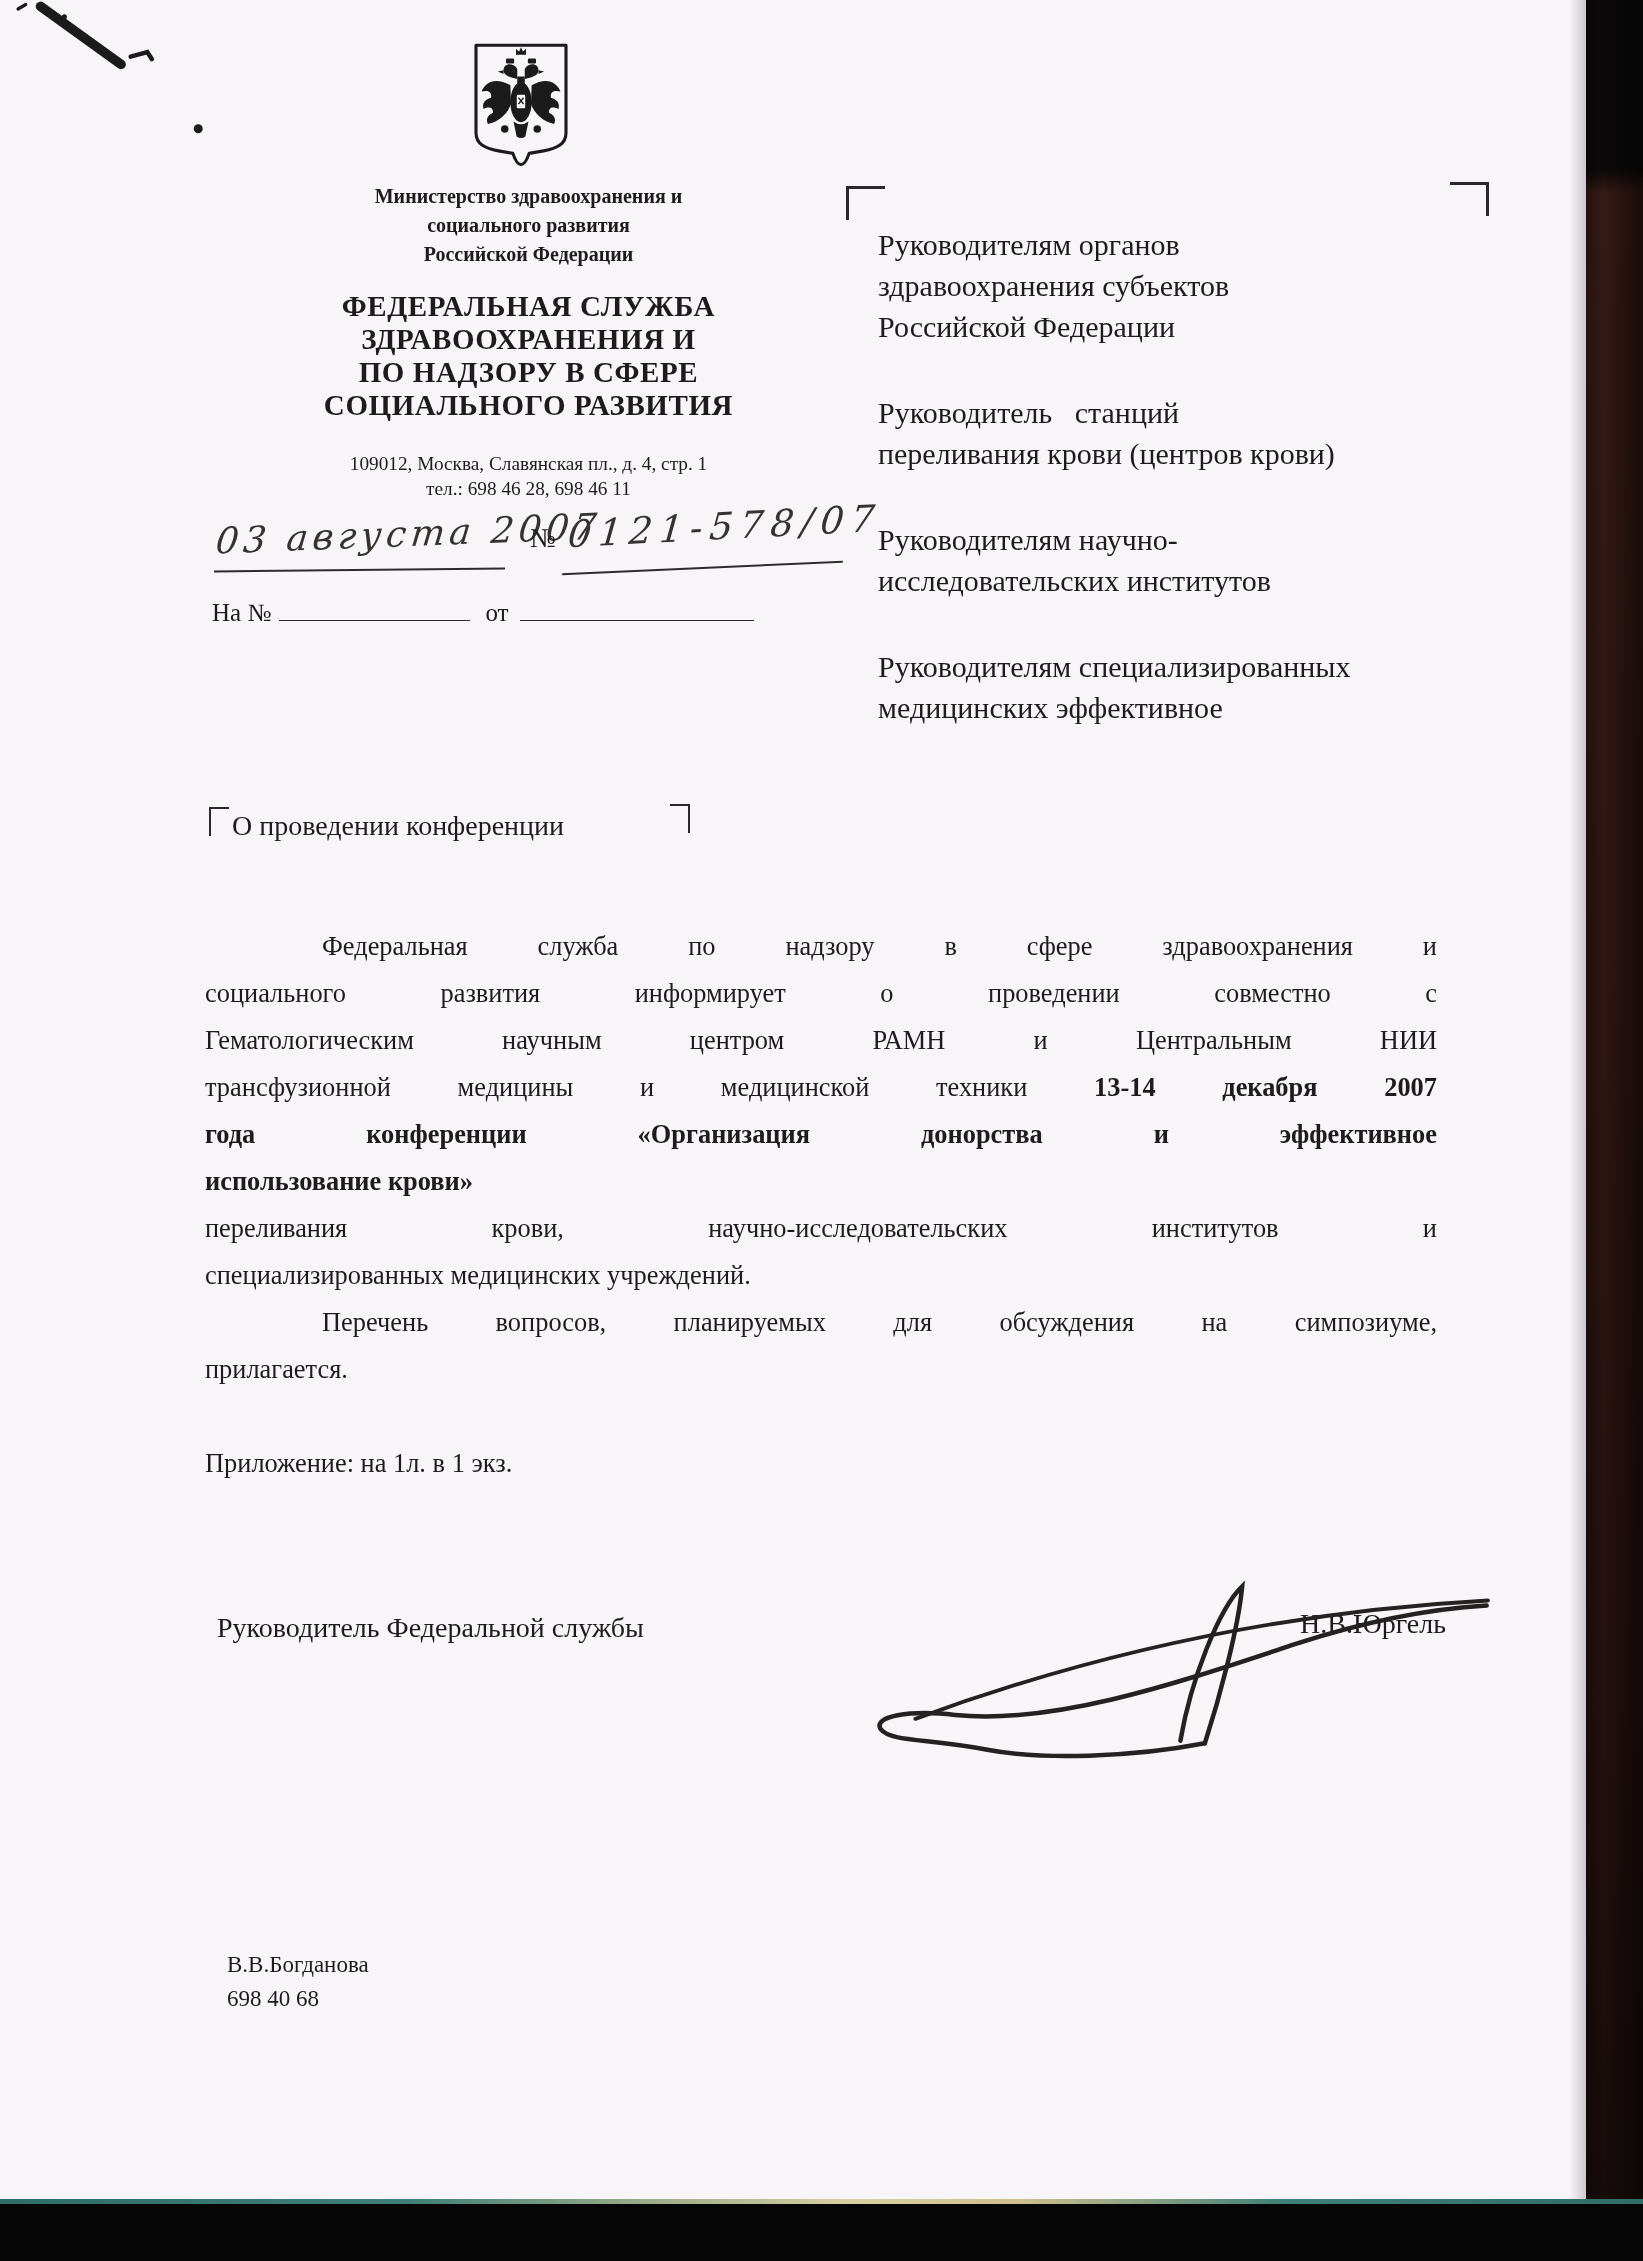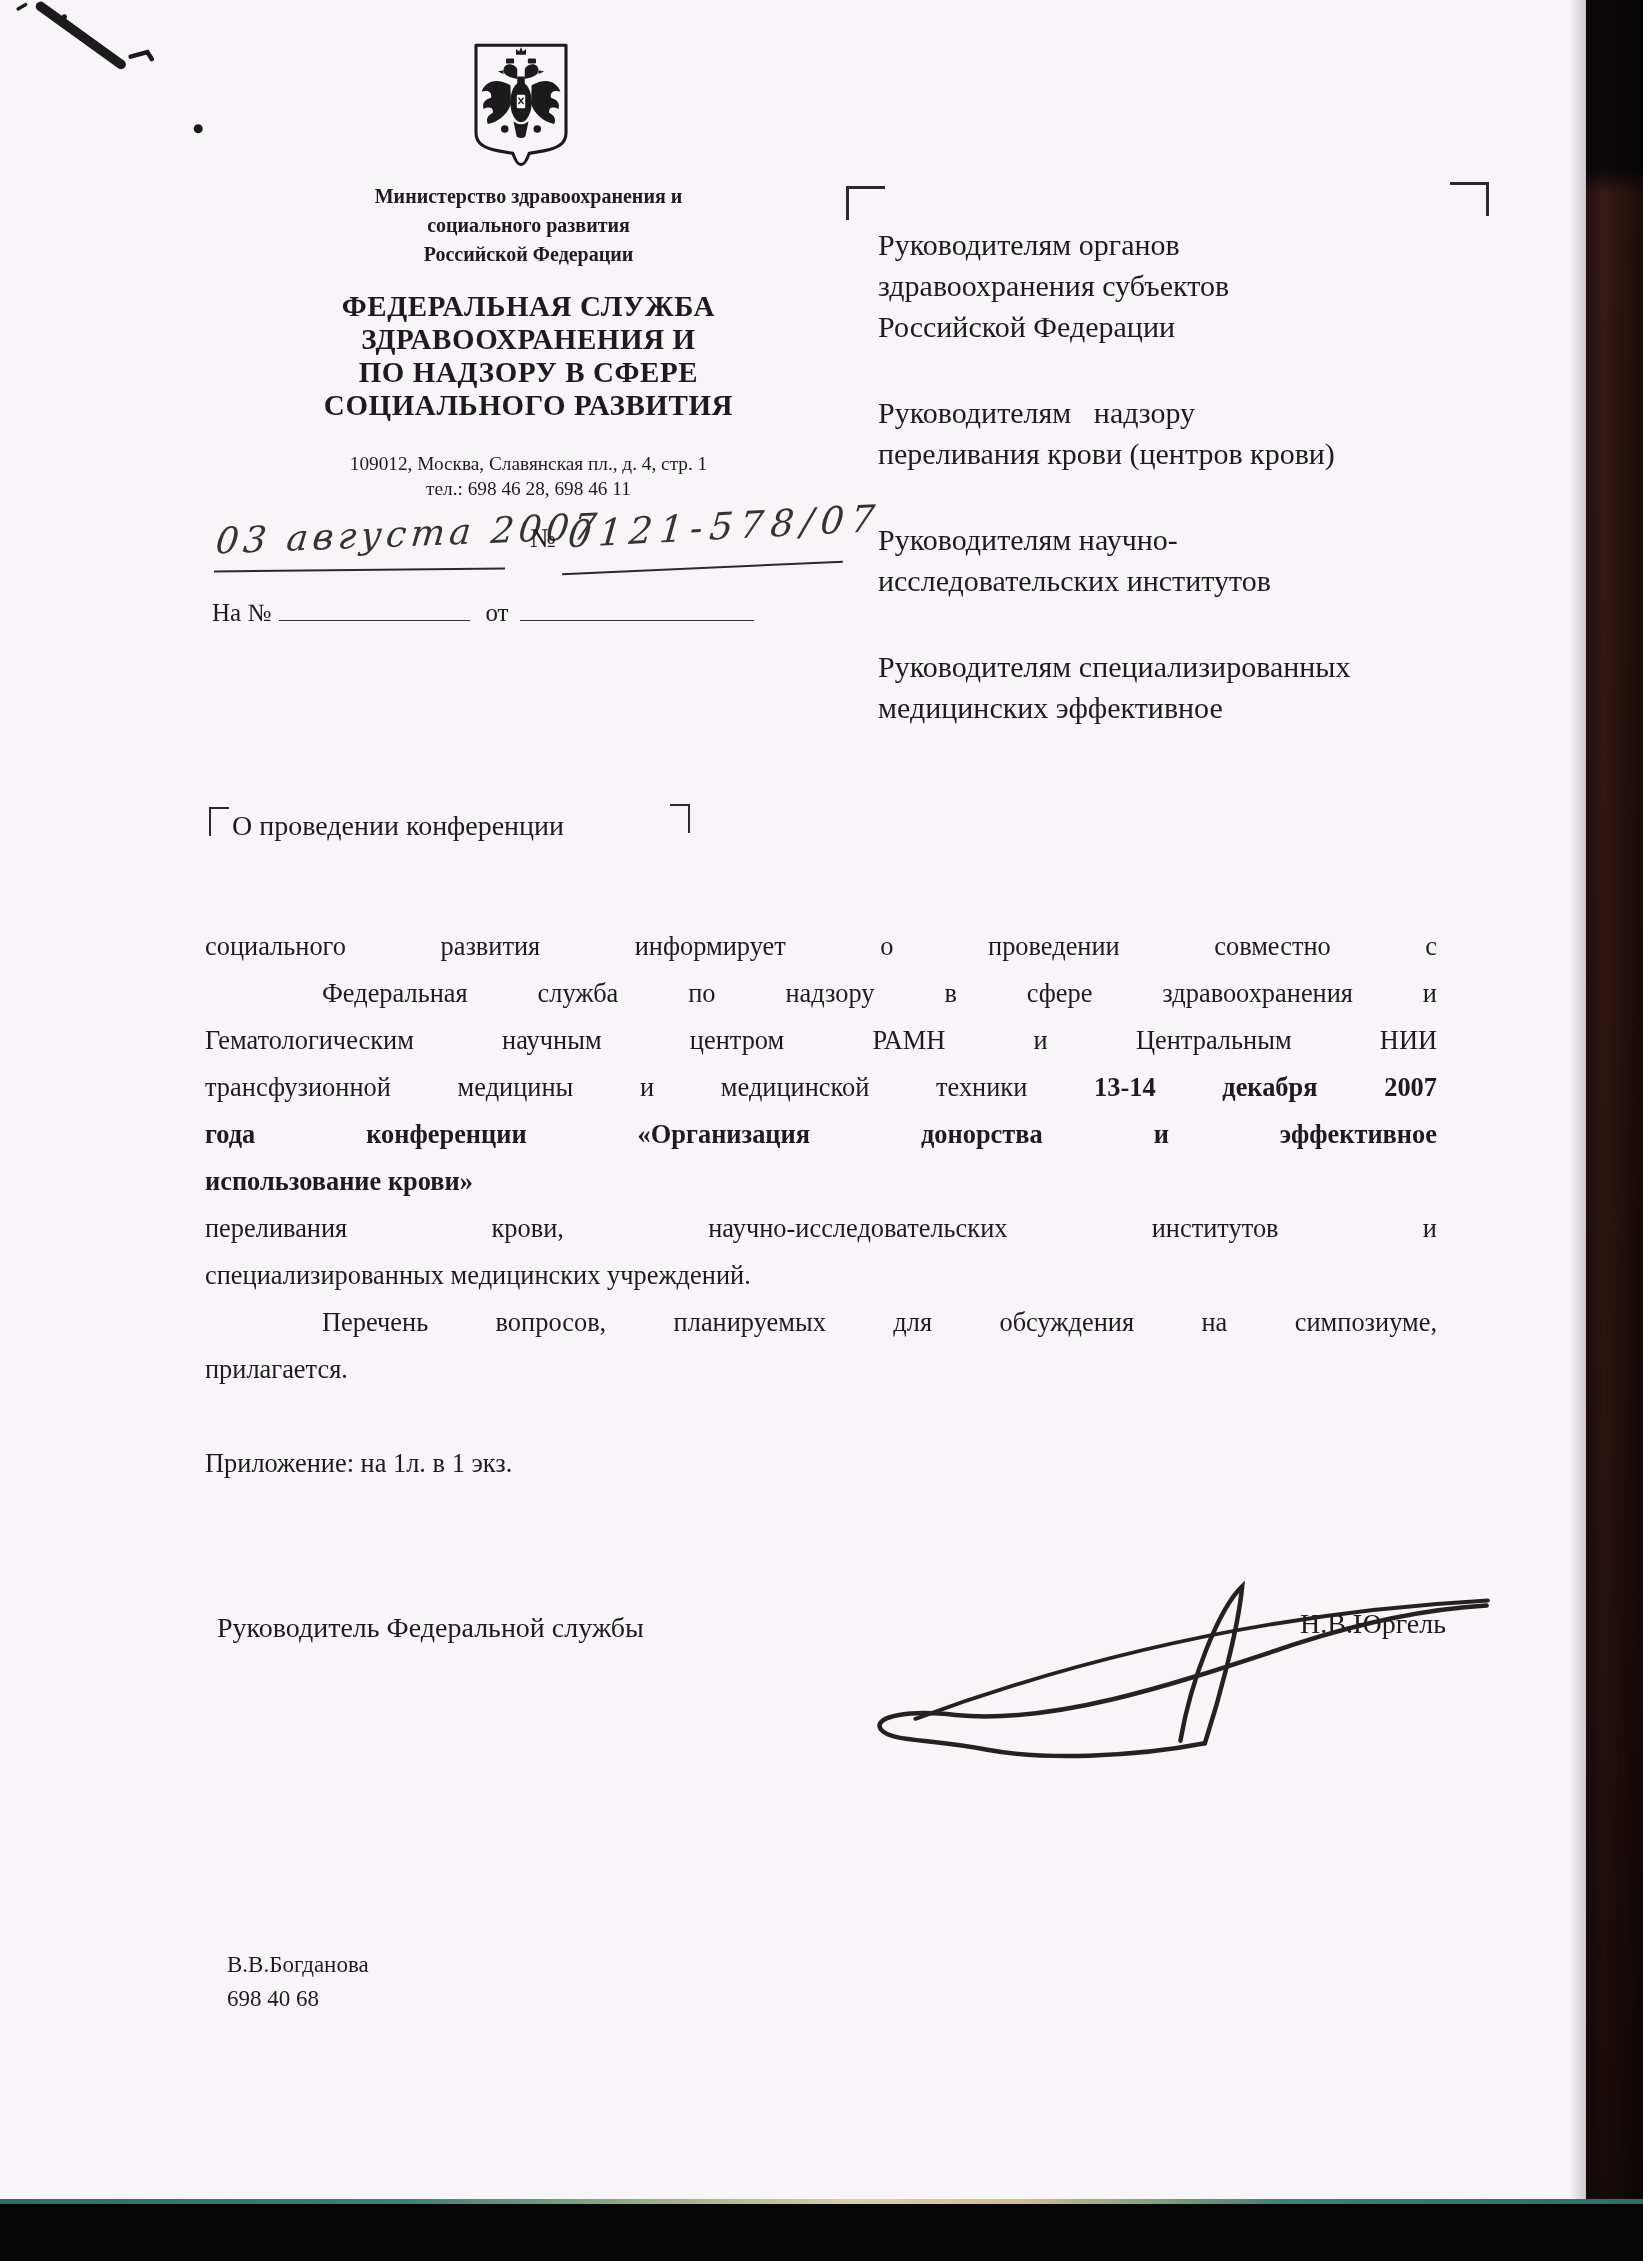--- a/index.html
+++ b/index.html
@@ -149,41 +149,41 @@
     <div class="corner addr l" style="left:846px;top:186px"></div>
     <div class="corner addr r" style="left:1450px;top:182px"></div>
 
     <div id="addressees">
         <div class="addr-par">
           <div class="addr-line">Руководителям органов</div>
           <div class="addr-line">здравоохранения субъектов</div>
           <div class="addr-line">Российской Федерации</div>
         </div>
         <div class="addr-par">
-          <div class="addr-line">Руководителям   надзору</div>
+          <div class="addr-line">Руководитель   станций</div>
           <div class="addr-line">переливания крови (центров крови)</div>
         </div>
         <div class="addr-par">
           <div class="addr-line">Руководителям научно-</div>
           <div class="addr-line">исследовательских институтов</div>
         </div>
         <div class="addr-par">
           <div class="addr-line">Руководителям специализированных</div>
           <div class="addr-line">медицинских эффективное</div>
         </div>
       </div>
 
     <div class="corner subj l" style="left:209px;top:807px"></div>
     <div class="corner subj r" style="left:670px;top:804px"></div>
 
     <div class="subject">О проведении конференции</div>
 
     <div id="body-block">
+        <div class="b-line indent"><span>Федеральная служба по надзору в сфере здравоохранения и</span></div>
         <div class="b-line"><span>социального развития информирует о проведении совместно с</span></div>
-        <div class="b-line indent"><span>Федеральная служба по надзору в сфере здравоохранения и</span></div>
         <div class="b-line"><span>Гематологическим научным центром РАМН и Центральным НИИ</span></div>
         <div class="b-line"><span>трансфузионной медицины и медицинской техники </span><b>13-14 декабря 2007</b></div>
         <div class="b-line"><b>года конференции «Организация донорства и эффективное</b></div>
         <div class="b-line last"><b>использование крови»</b></div>
         <div class="b-line"><span>переливания крови, научно-исследовательских институтов и</span></div>
         <div class="b-line last"><span>специализированных медицинских учреждений.</span></div>
         <div class="b-line indent"><span>Перечень вопросов, планируемых для обсуждения на симпозиуме,</span></div>
         <div class="b-line last"><span>прилагается.</span></div>
       </div>
 

